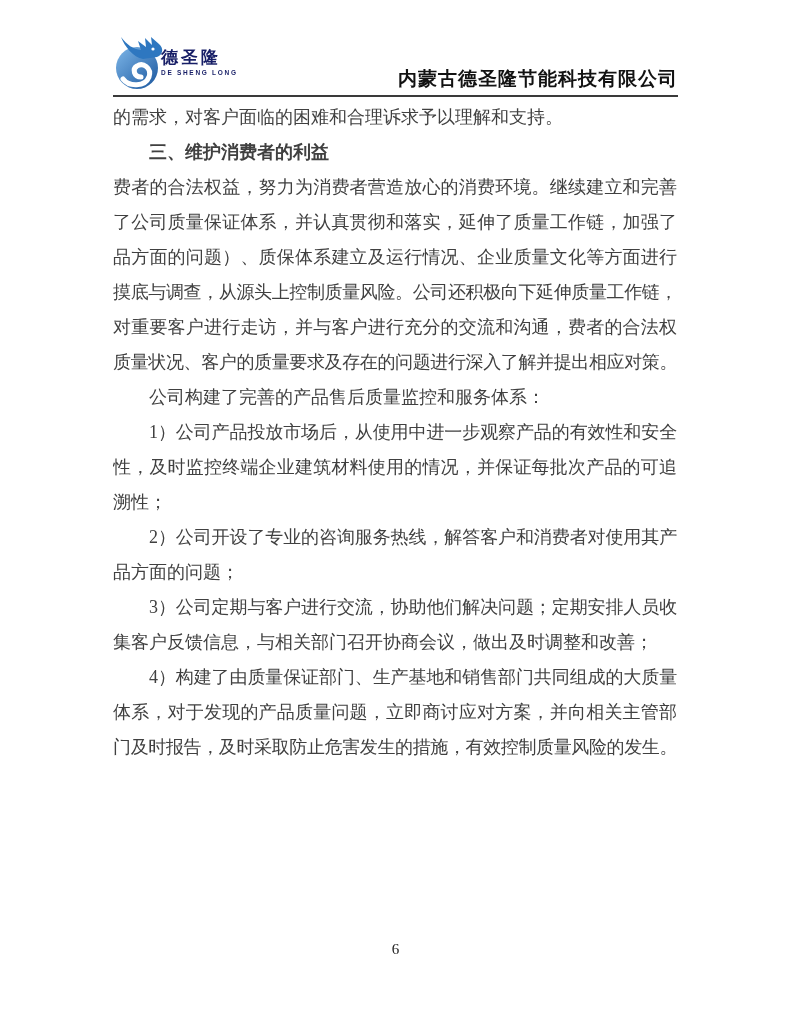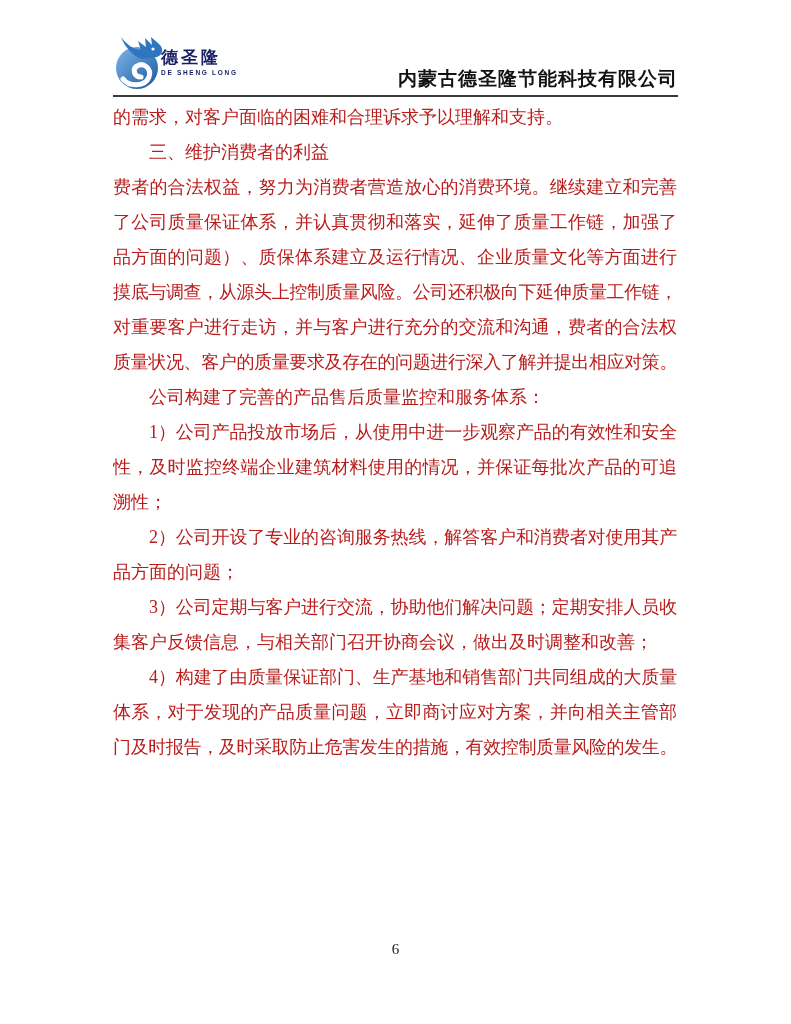--- a/index.html
+++ b/index.html
@@ -70,32 +70,32 @@
     width: 565px;
     height: 2px;
     background: #3a3a3a;
   }
   
   .doc-body {
     position: absolute;
     left: 113px;
     top: 100px;
     width: 564px;
-    color: #b91c1c;
+    color: #404040;
   }
   .line {
     height: 35px;
     line-height: 35px;
     font-size: 18px;
     text-align: justify;
     overflow: hidden;
   }
   .line.indent { text-indent: 36px; }
   .line.fill   { text-align-last: justify; }
-  .line.bold   { font-weight: normal; }
+  .line.bold   { font-weight: bold; }
   
   .page-number {
     position: absolute;
     left: 0;
     top: 941px;
     width: 791px;
     text-align: center;
     font-size: 15px;
     color: #222222;
   }

